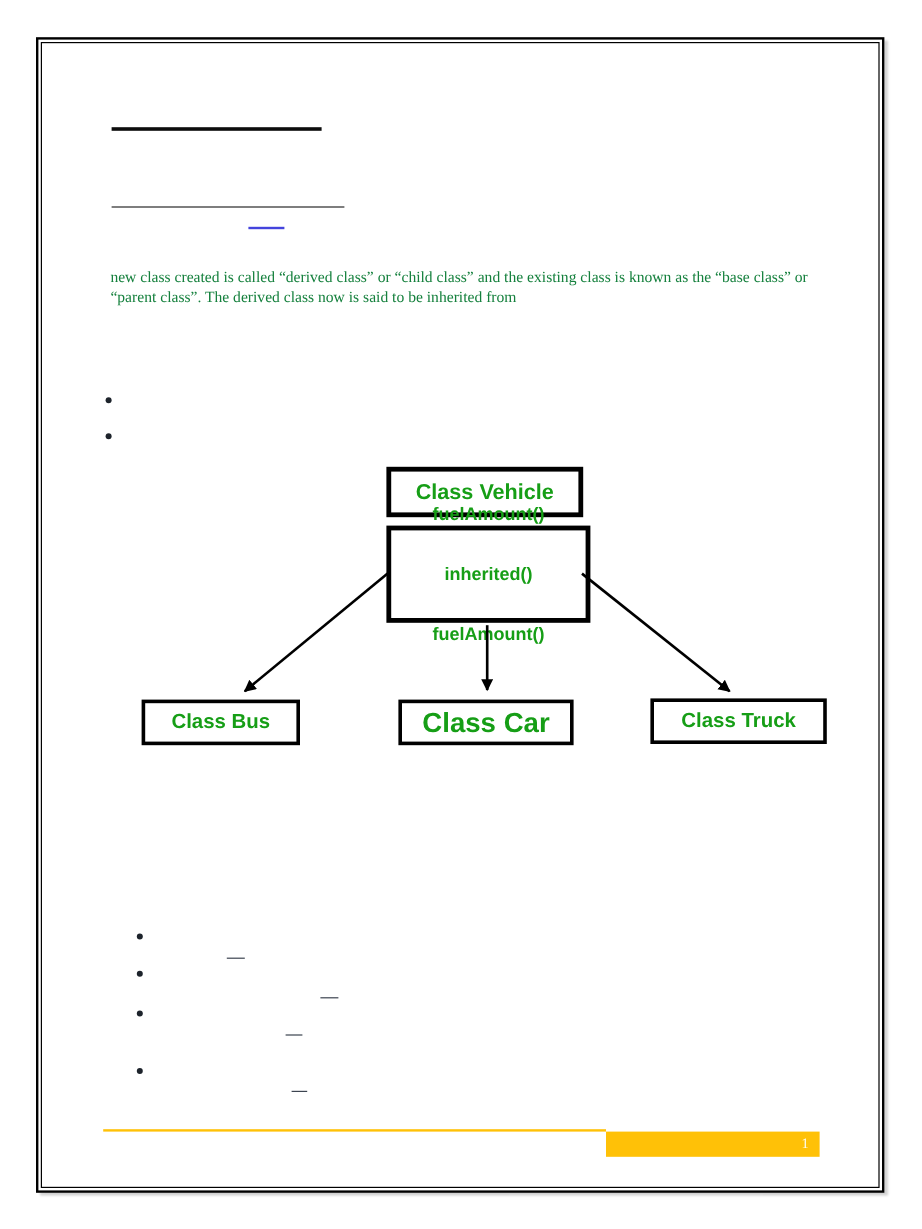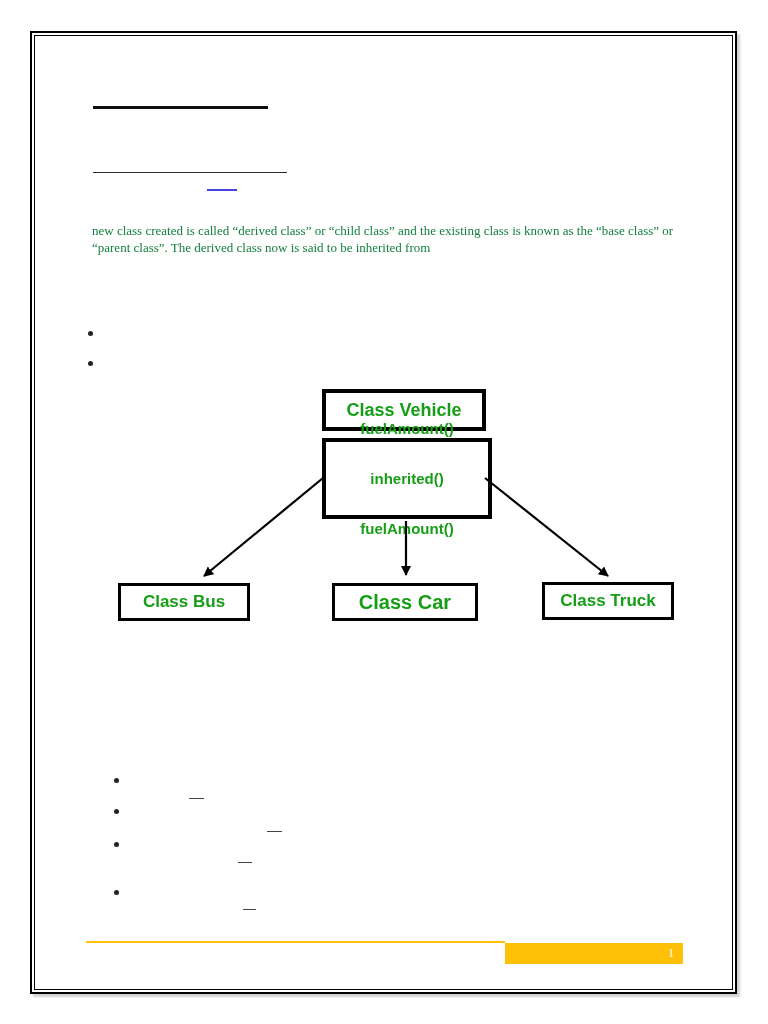--- a/index.html
+++ b/index.html
@@ -49,22 +49,22 @@
   .dbox{
     box-sizing:border-box;border:3px solid #000;background:#fff;
     display:flex;align-items:center;justify-content:center;
     font-family:"Liberation Sans", sans-serif;font-weight:bold;color:#169E16;
     text-align:right;
   }
   .box-vehicle{left:322px;top:389px;width:164px;height:42px;border-width:4px;font-size:18px;}
   .box-methods{left:322px;top:438px;width:170px;height:81px;border-width:4px;
     font-size:15px;line-height:21px;flex-direction:column;gap:29px;}
   .box-bus{left:118px;top:583px;width:132px;height:38px;font-size:17px;}
-  .box-car{left:332px;top:583px;width:146px;height:38px;font-size:20px;}
-  .box-truck{left:542px;top:582px;width:132px;height:38px;font-size:17px;}
+  .box-car{left:332px;top:583px;width:146px;height:38px;font-size:23px;}
+  .box-truck{left:542px;top:582px;width:147px;height:38px;font-size:17px;}
   svg.arrows{left:0;top:0;pointer-events:none;}
 
   
   .footer-line{left:86px;top:941px;width:419px;height:2px;background:#FFC107;}
   .footer-badge{
     left:505px;top:943px;width:178px;height:21px;background:#FFC107;
     color:#fdfdf2;font-family:"Liberation Serif", serif;font-size:12px;
     line-height:21px;text-align:right;padding-right:9px;box-sizing:border-box;
   }
 </style>

